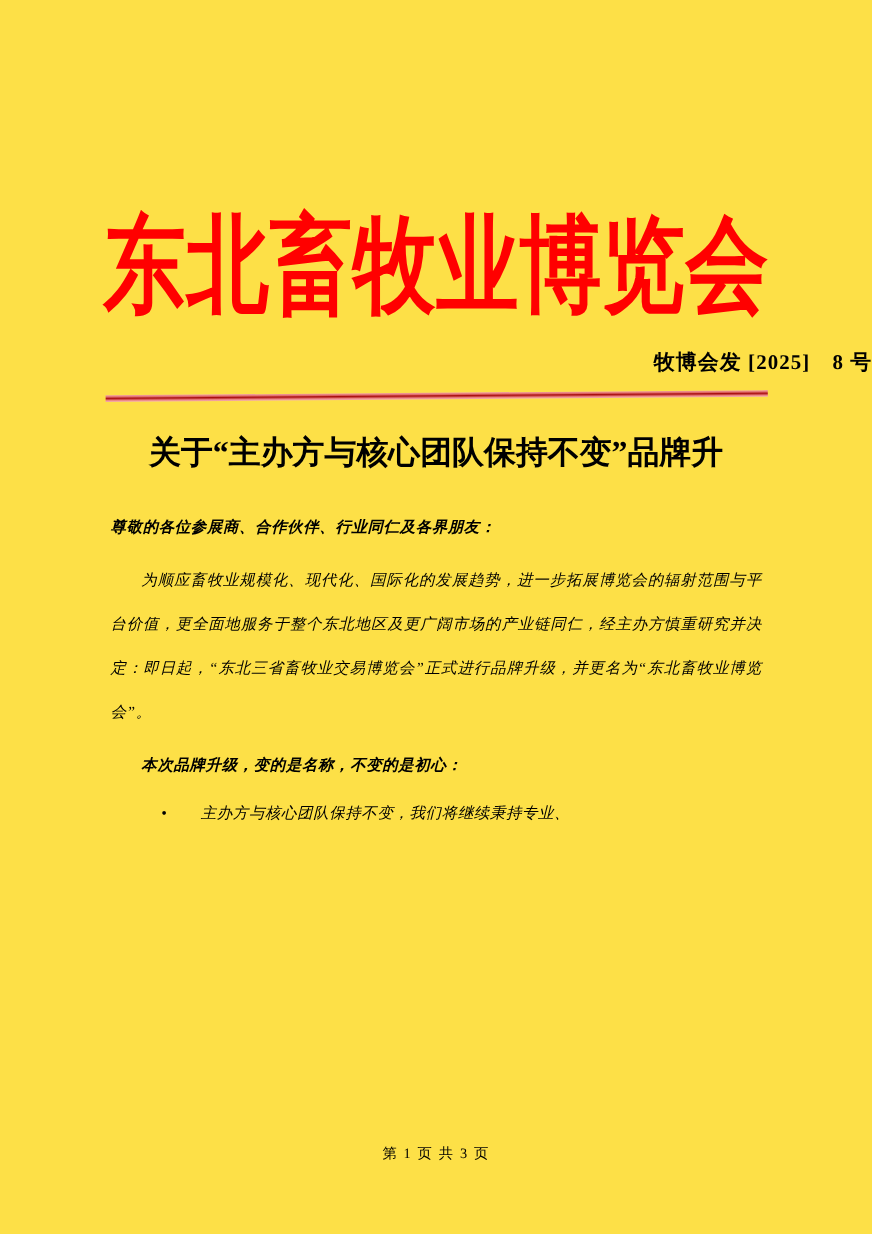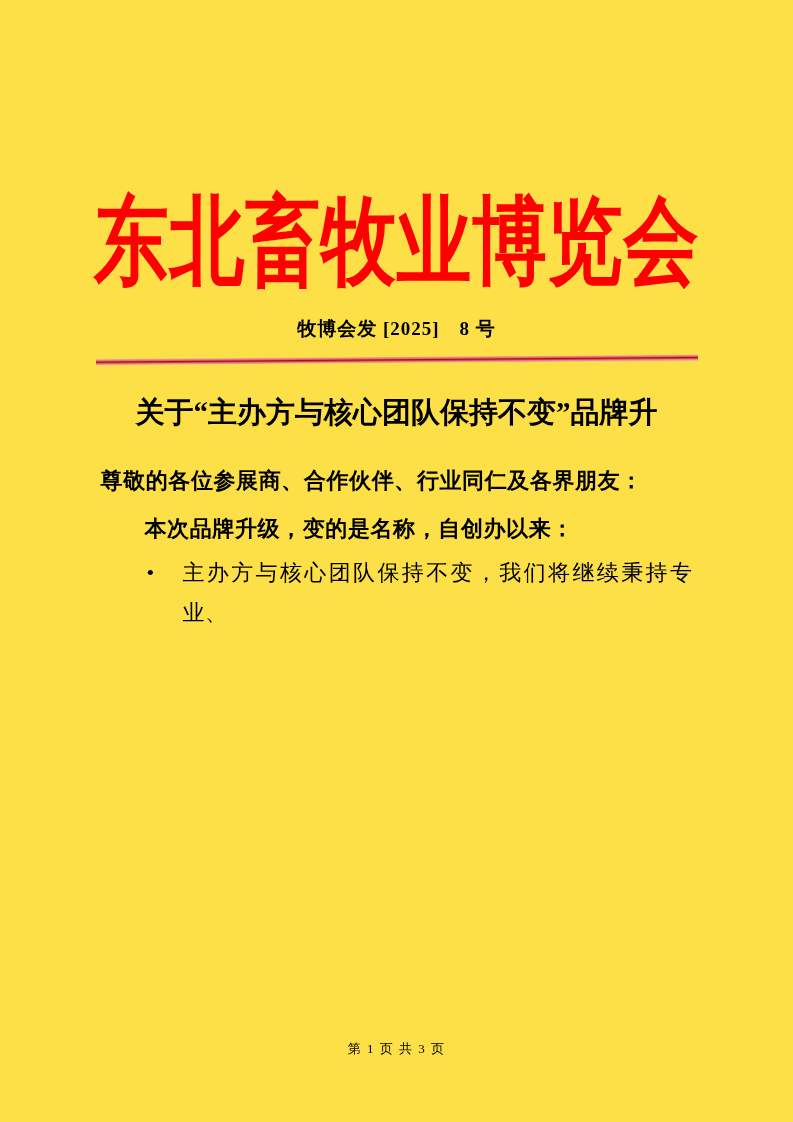--- a/index.html
+++ b/index.html
@@ -29,21 +29,21 @@
     line-height: 1.12;
     font-weight: 700;
     color: #FF0000;
     transform: scaleX(0.78);
     white-space: nowrap;
     letter-spacing: 1px;
   }
   
   .doc-number {
     margin-top: 20px;
-    text-align: center;
+    text-align: right;
     font-size: 19px;
     font-weight: 700;
     letter-spacing: 1px;
   }
   
   .red-line {
     width: 602px;
     height: 6px;
     margin: 15px auto 0;
     transform: rotate(-0.45deg);
@@ -57,24 +57,25 @@
     text-align: center;
     font-weight: 700;
     font-size: 29px;
     line-height: 46px;
   }
   .t-line { display: block; }
   
   .doc-body {
     width: 592px;
     margin: 26px auto 0;
-    font-size: 22px;
+    font-size: 14px;
     line-height: 40px;
     letter-spacing: 0.6px;
     text-align: justify;
+    font-style: italic;
   }
   .doc-body p { margin: 0; }
   .salutation { font-weight: 700; }
   .para {
     text-indent: 2em;
     margin-top: 8px !important;
   }
   .lead {
     font-weight: 700;
     text-indent: 2em;
@@ -113,22 +114,23 @@
   <div class="red-line"></div>
 
   <h1 class="announce-title">
     <span class="t-line">关于“主办方与核心团队保持不变”品牌升</span>
   </h1>
 
   <div class="doc-body">
     <p class="salutation">尊敬的各位参展商、合作伙伴、行业同仁及各界朋友：</p>
 
 
+    <p class="para">为顺应畜牧业规模化、现代化、国际化的发展趋势，进一步拓展博览会的辐射范围与平台价值，更全面地服务于整个东北地区及更广阔市场的产业链同仁，经主办方慎重研究并决定：即日起，“东北三省畜牧业交易博览会”正式进行品牌升级，并更名为“东北畜牧业博览会”。</p>
 
-    <p class="lead">本次品牌升级，变的是名称，自创办以来：</p>
+    <p class="lead">本次品牌升级，变的是名称，不变的是初心：</p>
 
     <div class="bullet-item">
       <span class="bullet-marker">•</span>
       <span class="bullet-text">主办方与核心团队保持不变，我们将继续秉持专业、</span>
     </div>
   </div>
 
   <div class="footer">第 1 页 共 3 页</div>
 
 </div>

